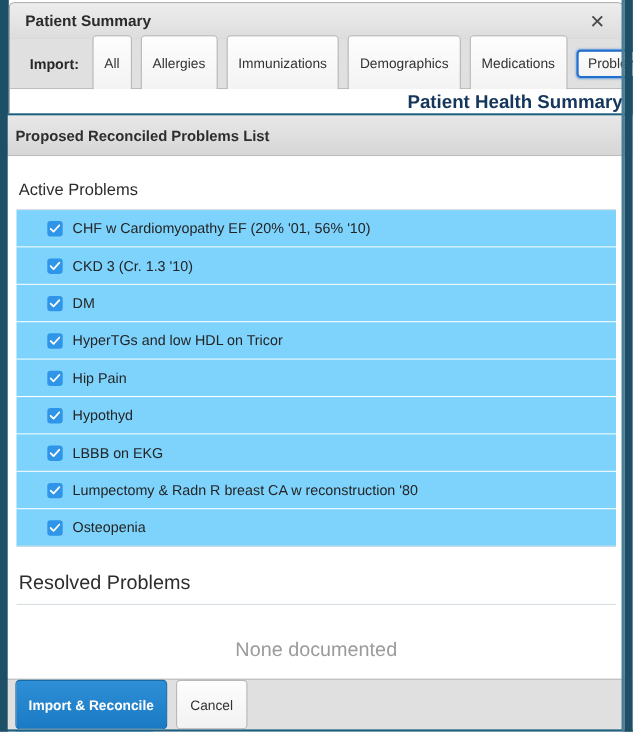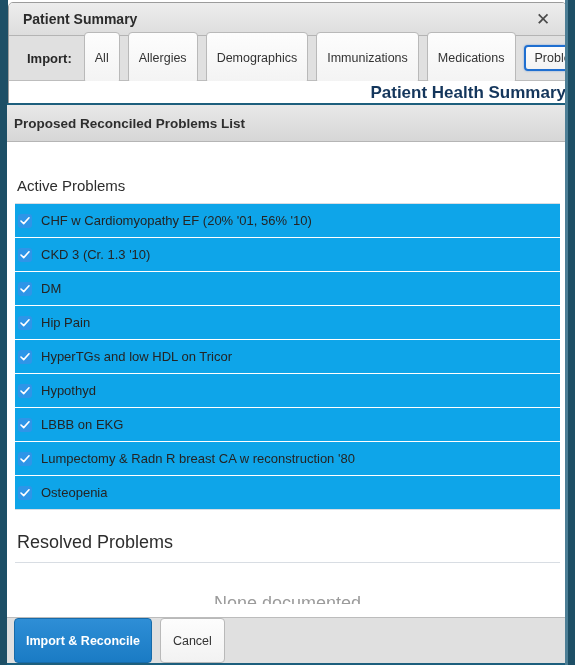--- a/index.html
+++ b/index.html
@@ -174,21 +174,20 @@
     top: 103px;
     width: 575px;
     height: 562px;
     background: #ffffff;
     border: 2px solid #1d5f7d;
     border-left: none;
     border-right: none;
     display: flex;
     flex-direction: column;
     overflow: hidden;
-    gap: 13px;
   }
   .panel-head {
     flex: 0 0 37px;
     background: linear-gradient(to bottom, #e8e8e8 0%, #d6d6d6 100%);
     border-bottom: 1px solid #b5b5b5;
     display: flex;
     align-items: center;
     padding-left: 14px;
   }
   .panel-head-text {
@@ -206,25 +205,25 @@
     font-size: 15px;
     color: #2d2d2d;
     padding: 22px 0 9px 2px;
     font-family: "Liberation Sans", sans-serif;
   }
   .rows {
     border-top: 1px solid #d8dde3;
   }
   .prow {
     height: 34px;
-    background: #0ea5e9;
+    background: #7dd3fc;
     border-bottom: 1px solid #ffffff;
     display: flex;
     align-items: center;
-    padding-left: 3px;
+    padding-left: 28px;
     cursor: pointer;
   }
   .prow:last-child { border-bottom: 1px solid #d8dde3; }
   .cbox {
     width: 14px; height: 14px;
     flex: 0 0 14px;
     background: #2e95e8;
     border-radius: 3px;
     margin-right: 9px;
     position: relative;
@@ -326,22 +325,22 @@
 
   <div class="titlebar">
     <div class="title-text">Patient Summary</div>
     <div class="close-btn">✕</div>
   </div>
 
   <div class="toolbar">
     <span class="toolbar-label">Import:</span>
     <button class="tb-btn">All</button>
     <button class="tb-btn">Allergies</button>
+    <button class="tb-btn">Immunizations</button>
     <button class="tb-btn">Demographics</button>
-    <button class="tb-btn">Immunizations</button>
     <button class="tb-btn">Medications</button>
     <button class="tb-btn focused">Problems</button>
   </div>
 
   <div class="window-body">
     <div class="page-heading">Patient Health Summary</div>
     <div class="page-rule"></div>
   </div>
 </div>
 
@@ -383,30 +382,30 @@
         </span>
         <span class="prow-label">DM</span>
       </div>
 
       <div class="prow">
         <span class="cbox">
           <svg width="10" height="10" viewBox="0 0 10 10">
               <path d="M1 5 L3.7 7.6 L9 1.8" stroke="#ffffff" stroke-width="1.6" fill="none" stroke-linecap="round" stroke-linejoin="round"></path>
             </svg>
         </span>
+        <span class="prow-label">HyperTGs and low HDL on Tricor</span>
+      </div>
+
+      <div class="prow">
+        <span class="cbox">
+          <svg width="10" height="10" viewBox="0 0 10 10">
+              <path d="M1 5 L3.7 7.6 L9 1.8" stroke="#ffffff" stroke-width="1.6" fill="none" stroke-linecap="round" stroke-linejoin="round"></path>
+            </svg>
+        </span>
         <span class="prow-label">Hip Pain</span>
-      </div>
-
-      <div class="prow">
-        <span class="cbox">
-          <svg width="10" height="10" viewBox="0 0 10 10">
-              <path d="M1 5 L3.7 7.6 L9 1.8" stroke="#ffffff" stroke-width="1.6" fill="none" stroke-linecap="round" stroke-linejoin="round"></path>
-            </svg>
-        </span>
-        <span class="prow-label">HyperTGs and low HDL on Tricor</span>
       </div>
 
       <div class="prow">
         <span class="cbox">
           <svg width="10" height="10" viewBox="0 0 10 10">
               <path d="M1 5 L3.7 7.6 L9 1.8" stroke="#ffffff" stroke-width="1.6" fill="none" stroke-linecap="round" stroke-linejoin="round"></path>
             </svg>
         </span>
         <span class="prow-label">Hypothyd</span>
       </div>

